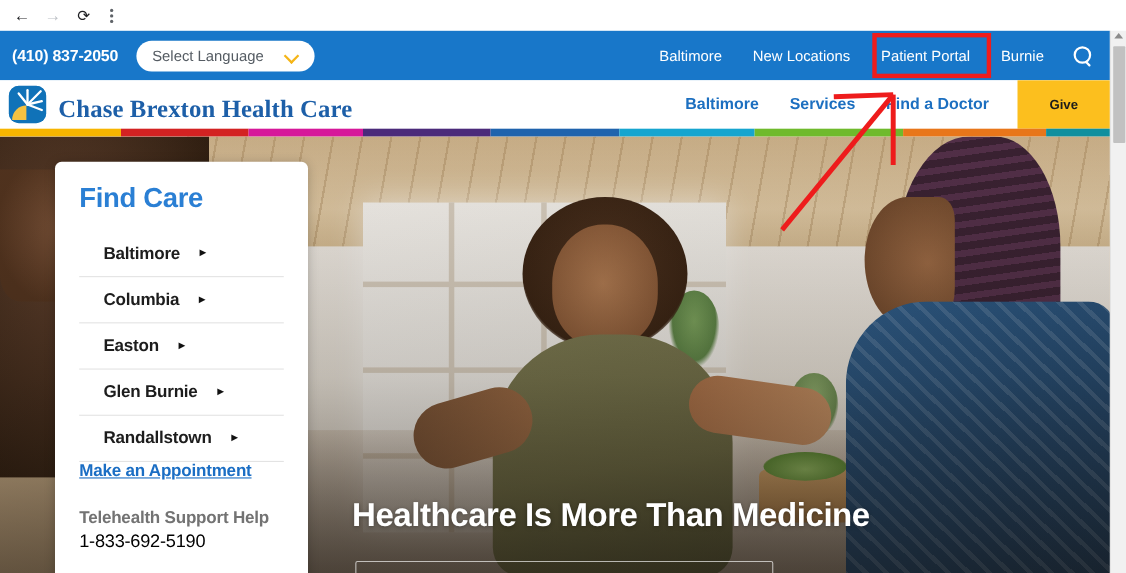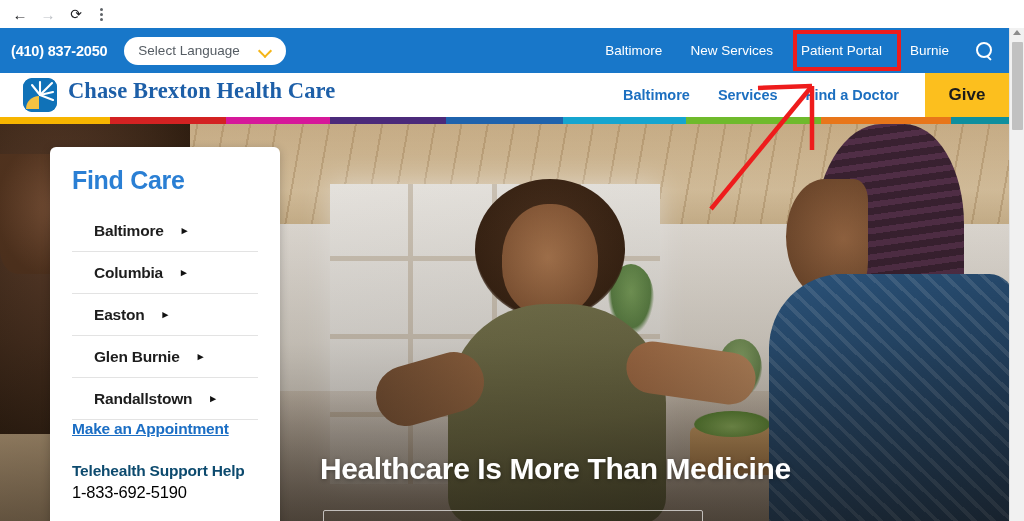--- a/index.html
+++ b/index.html
@@ -75,38 +75,38 @@
   .mag::after {
     content: ""; position: absolute; bottom: 0; right: 1px; width: 6px; height: 2px;
     background: #fff; transform: rotate(45deg); border-radius: 1px;
   }
 
   
   .main-nav {
     position: absolute; top: 73px; left: 0; width: 1009px; height: 44px;
     background: #ffffff; display: flex; align-items: center;
   }
-  .brand { display: flex; align-items: flex-start; margin-left: 23px; }
+  .brand { display: flex; align-items: flex-end; margin-left: 8px; }
   .logo-mark {
     width: 34px; height: 34px; border-radius: 9px; background: #1072b8;
     position: relative; overflow: hidden; flex: 0 0 auto;
   }
   .logo-mark svg { display: block; }
   .brand-name {
     margin-left: 11px; font-family: "Liberation Serif", serif; font-weight: bold;
     font-size: 22.5px; color: #1d5fa8; letter-spacing: .1px;
   }
   .nav-links { margin-left: auto; display: flex; align-items: center; height: 44px; }
   .nav-link {
     color: #1c6fc0; font-weight: bold; font-size: 14.5px; padding: 0 14px;
     height: 44px; display: flex; align-items: center; white-space: nowrap;
   }
   .give-btn {
     width: 84px; height: 44px; background: #fcbf1e; color: #1b1b1b;
-    font-weight: bold; font-size: 17px; display: flex; align-items: center;
+    font-weight: bold; font-size: 12px; display: flex; align-items: center;
     justify-content: center; margin-left: 12px;
   }
 
   
   .rainbow {
     position: absolute; top: 117px; left: 0; width: 1009px; height: 7px;
     display: flex; z-index: 4;
   }
   .rainbow span { height: 100%; display: block; }
 
@@ -240,21 +240,21 @@
   .fc-item {
     height: 42px; display: flex; align-items: center;
     border-bottom: 1px solid #e3e3e3; font-size: 15.5px; font-weight: bold; color: #1d1d1d;
     padding-left: 22px; letter-spacing: -.2px; gap: 12px;
   }
   .fc-item .caret { font-size: 11px; margin-left: 6px; color: #111; line-height: 1; }
   .fc-appt {
     margin-top: 18px; padding-left: 0; font-size: 15.5px; font-weight: bold;
     color: #1b6ec4; text-decoration: underline; letter-spacing: -.2px;
   }
-  .fc-tele-title { margin-top: 24px; font-size: 15.5px; font-weight: bold; color: #0c4a6e; letter-spacing: -.2px; }
+  .fc-tele-title { margin-top: 24px; font-size: 15.5px; font-weight: bold; color: #737373; letter-spacing: -.2px; }
   .fc-tele-num { margin-top: 3px; font-size: 16.5px; color: #000000; letter-spacing: -.2px; }
 
   
   .hero-headline {
     position: absolute; left: 320px; top: 452px; z-index: 5;
     color: #ffffff; font-size: 30px; font-weight: bold; letter-spacing: -.4px;
     text-shadow: 0 1px 4px rgba(0,0,0,.35); white-space: nowrap;
   }
   .hero-box {
     position: absolute; left: 323px; top: 510px; width: 380px; height: 40px;
@@ -300,21 +300,21 @@
   </div>
 
   <div class="utility-bar">
     <div class="phone">(410) 837-2050</div>
     <div class="lang-select">
       <span class="label">Select Language</span>
       <span class="chev-down"></span>
     </div>
     <div class="util-links">
       <a class="util-link">Baltimore</a>
-      <a class="util-link">New Services</a>
+      <a class="util-link">New Locations</a>
       <a class="util-link">Patient Portal</a>
       <a class="util-link">Burnie</a>
       <div class="search-btn">
         <span class="mag"></span>
       </div>
     </div>
   </div>
 
   <div class="main-nav">
     <a class="brand">

